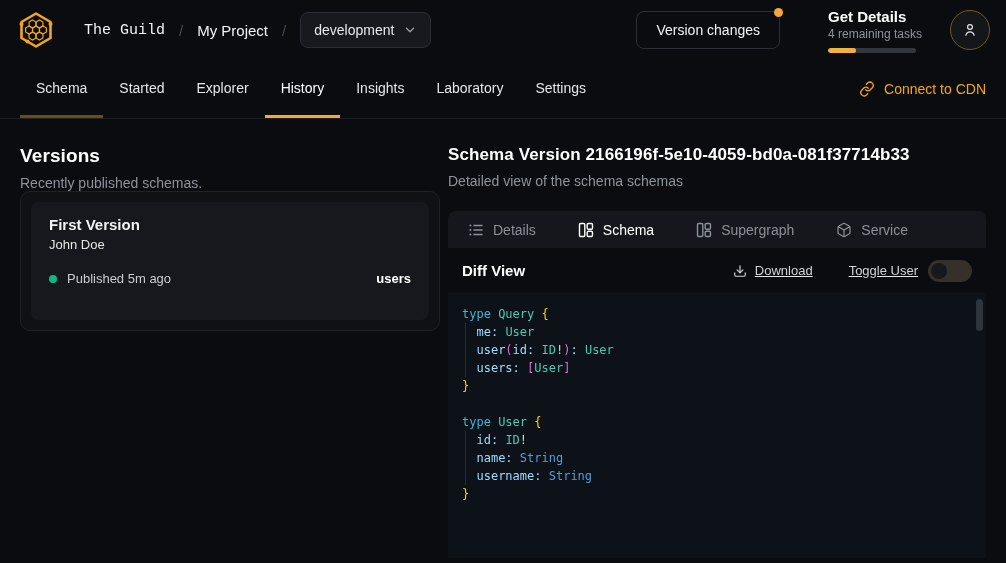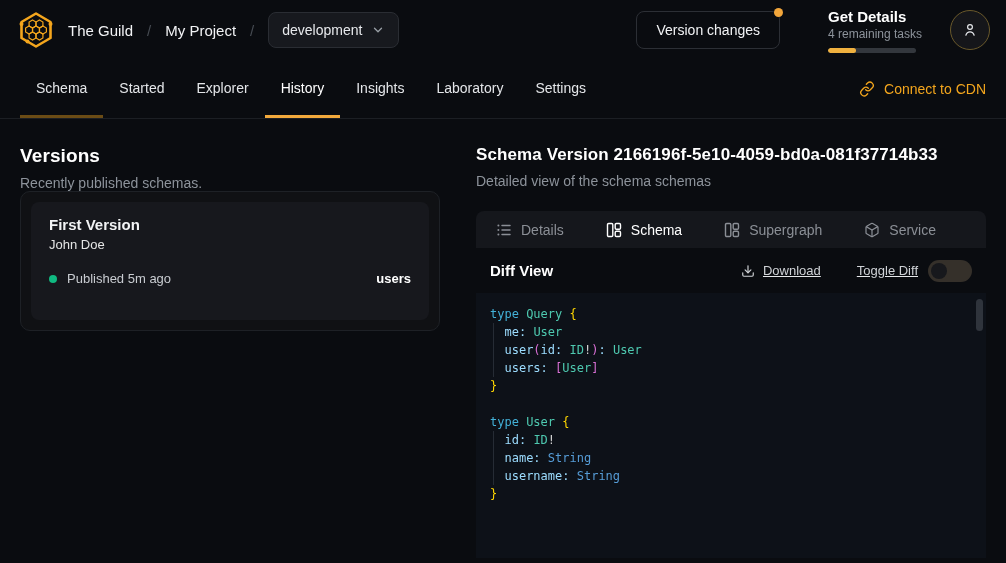--- a/index.html
+++ b/index.html
@@ -4,21 +4,21 @@
 <style>
   * { box-sizing: border-box; margin: 0; padding: 0; }
   html,body { background:#0a0c10; }
   body { font-family:"Liberation Sans", sans-serif; color:#e6e8eb; }
   .page { position:relative; width:1006px; height:563px; overflow:hidden; background:#0a0c10; }
 
   
   header { height:60px; display:flex; align-items:center; padding:0 16px; }
   .logo { width:40px; height:40px; flex:none; cursor:pointer; }
   .crumb { font-size:15px; font-weight:500; color:#f2f3f5; cursor:pointer; }
-  .crumb-org { margin-left:12px; }
+  .crumb-org { margin-left:28px;font-family:Liberation Mono, monospace; }
   .sep { margin:0 14px; color:#474c53; font-size:15px; }
   .target-select { display:flex; align-items:center; gap:9px; height:36px; padding:0 13px;
     background:#17191e; border:1px solid #2a2d33; border-radius:8px; color:#e7e9ec;
     font-size:14px; font-family:inherit; cursor:pointer; }
   .spacer { flex:1; }
   .latest-changes { position:relative; height:38px; padding:0 19px; background:transparent;
     border:1px solid #2c2f35; border-radius:8px; color:#f2f3f5; font-size:14px;
     font-family:inherit; cursor:pointer; }
   .notif-dot { position:absolute; top:-4px; right:-4px; width:9px; height:9px; border-radius:50%;
     background:#f2a63b; }
@@ -33,21 +33,21 @@
   
   nav { height:59px; display:flex; align-items:stretch; padding:0 20px; border-bottom:1px solid #1c1f24; }
   .tab { display:flex; align-items:center; padding:0 16px; font-size:14px; color:#e4e6e9;
     border-bottom:3px solid transparent; cursor:pointer; }
   .tab.secondary { border-bottom-color:rgba(244,166,29,0.42); }
   .tab.active { border-bottom-color:#f2a93c; color:#fff; }
   .cdn { margin-left:auto; align-self:center; display:flex; align-items:center; gap:9px;
     color:#f4a61d; font-size:14px; cursor:pointer; }
 
   
-  main { display:flex; padding:26px 20px 0; gap:36px; }
+  main { display:flex; padding:26px 20px 0; gap:8px; }
   .col-left { width:420px; flex:none; }
   .col-right { flex:1; min-width:0; }
   h2.pane-title { font-size:19px; font-weight:700; color:#fff; letter-spacing:.1px; }
   .col-right h2.pane-title { font-size:17px; white-space:nowrap; }
   p.pane-sub { margin-top:8px; font-size:14px; color:#8d939b; }
 
   .card { background:#101114; border:1px solid #1e2126; border-radius:10px; padding:10px; height:140px; }
   .version-item { background:#17181d; border-radius:8px; padding:14px 18px 16px; height:100%; cursor:pointer; }
   .v-name { font-size:15px; font-weight:600; color:#f2f3f5; }
   .v-author { margin-top:4px; font-size:13px; color:#e5e5e5; }
@@ -229,21 +229,21 @@
           <span class="dv-title">Diff View</span>
           <div class="dv-actions">
             <button class="dl-btn">
               <svg width="14" height="14" viewBox="0 0 24 24" fill="none" stroke="#cfd2d6" stroke-width="2" stroke-linecap="round" stroke-linejoin="round">
                 <path d="M21 15v4a2 2 0 0 1-2 2H5a2 2 0 0 1-2-2v-4"></path>
                 <polyline points="7 10 12 15 17 10"></polyline>
                 <line x1="12" y1="15" x2="12" y2="3"></line>
               </svg>
               <span>Download</span>
             </button>
-            <span class="tg-label">Toggle Diff</span>
+            <span class="tg-label">Toggle User</span>
             <button class="switch">
               <span class="knob"></span>
             </button>
           </div>
         </div>
 
         <div class="codewrap">
           <pre class="code" id="code"><div class="code-line"><span class="tok-kw">type</span><span class="tok-pl"> </span><span class="tok-typ">Query</span><span class="tok-pl"> </span><span class="tok-b1">{</span></div><div class="code-line guide"><span class="tok-pl">  </span><span class="tok-fld">me:</span><span class="tok-pl"> </span><span class="tok-typ">User</span></div><div class="code-line guide"><span class="tok-pl">  </span><span class="tok-fld">user</span><span class="tok-b2">(</span><span class="tok-fld">id:</span><span class="tok-pl"> </span><span class="tok-typ">ID</span><span class="tok-pl">!</span><span class="tok-b2">)</span><span class="tok-fld">:</span><span class="tok-pl"> </span><span class="tok-typ">User</span></div><div class="code-line guide"><span class="tok-pl">  </span><span class="tok-fld">users:</span><span class="tok-pl"> </span><span class="tok-b2">[</span><span class="tok-typ">User</span><span class="tok-b2">]</span></div><div class="code-line"><span class="tok-b1">}</span></div><div class="code-line"></div><div class="code-line"><span class="tok-kw">type</span><span class="tok-pl"> </span><span class="tok-typ">User</span><span class="tok-pl"> </span><span class="tok-b1">{</span></div><div class="code-line guide"><span class="tok-pl">  </span><span class="tok-fld">id:</span><span class="tok-pl"> </span><span class="tok-typ">ID</span><span class="tok-pl">!</span></div><div class="code-line guide"><span class="tok-pl">  </span><span class="tok-fld">name:</span><span class="tok-pl"> </span><span class="tok-sc">String</span></div><div class="code-line guide"><span class="tok-pl">  </span><span class="tok-fld">username:</span><span class="tok-pl"> </span><span class="tok-sc">String</span></div><div class="code-line"><span class="tok-b1">}</span></div></pre>
           <div class="sb-thumb"></div>
         </div>

